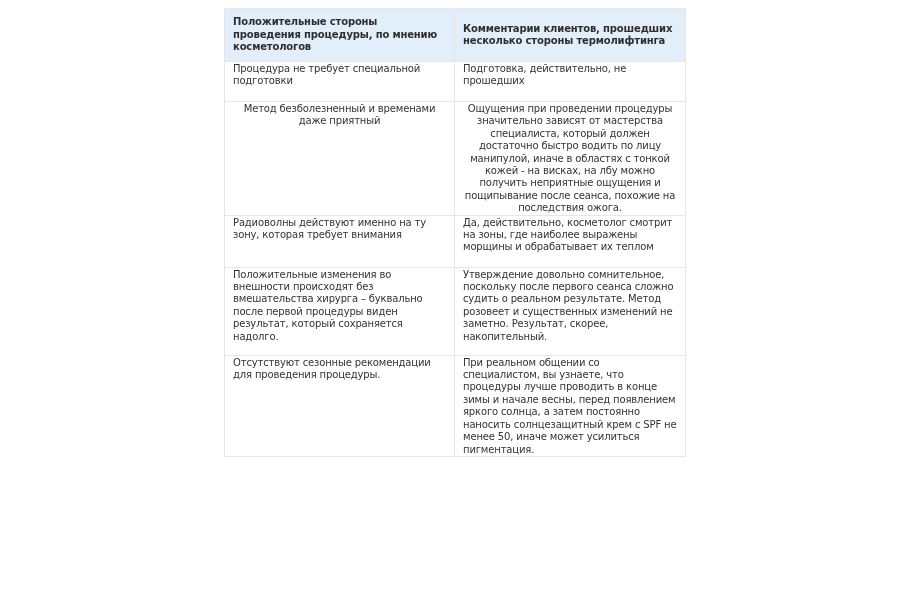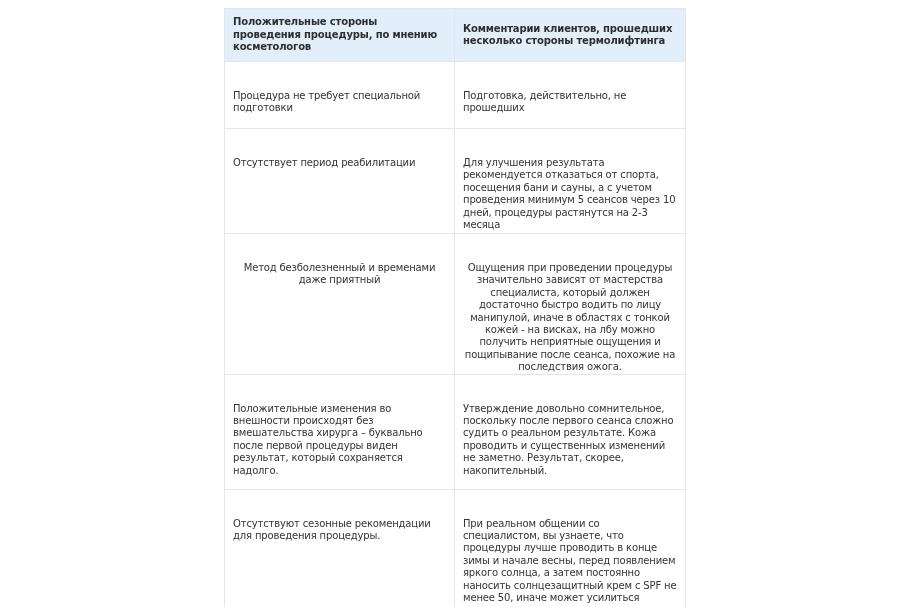--- a/index.html
+++ b/index.html
@@ -6,21 +6,21 @@
     body { width: 910px; height: 607px; position: relative; overflow: hidden;
       font-family: "DejaVu Sans", "Liberation Sans", sans-serif; color: #333333; }
     .tbl { position: absolute; left: 224px; top: 8px; width: 461px;
       border-collapse: collapse; table-layout: fixed; border: 1px solid #e3e3e3; }
     .tbl col.c1 { width: 230px; }
     .tbl col.c2 { width: 231px; }
     .tbl th, .tbl td { border: 1px solid #e6e6e6; vertical-align: top; text-align: left;
       padding: 0 8px 0 8px; font-size: 10px; line-height: 12.4px; letter-spacing: -0.15px; }
     .tbl th { background: #e2effb; font-weight: bold; color: #2e2e2e; height: 52px;
       vertical-align: middle; padding-top: 0; }
-    .tbl td { background: #ffffff; padding-top: 28px; }
+    .tbl td { background: #ffffff; padding-top: 1px; }
     .r1 td { height: 38px; }
     .r2 td { height: 76px; }
     .r3 td { height: 106px; text-align: center; }
     .r4 td { height: 50px; }
     .r5 td { height: 86px; }
     .r6 td { height: 97px; }
   </style>
 </head>
 <body>
 
@@ -33,30 +33,30 @@
     <tr>
       <th>Положительные стороны проведения процедуры, по мнению косметологов</th>
       <th>Комментарии клиентов, прошедших несколько стороны термолифтинга</th>
     </tr>
   </thead>
   <tbody>
     <tr class="r1">
       <td>Процедура не требует специальной подготовки</td>
       <td>Подготовка, действительно, не прошедших</td>
     </tr>
-    <tr class="r2">
-      <td>Отсутствует период реабилитации</td>
-      <td>Для улучшения результата рекомендуется отказаться от спорта, посещения бани и сауны, а с учетом проведения минимум 5 сеансов через 10 дней, процедуры растянутся на 2-3 месяца</td>
-    </tr>
     <tr class="r3">
       <td>Метод безболезненный и временами даже приятный</td>
       <td>Ощущения при проведении процедуры значительно зависят от мастерства специалиста, который должен достаточно быстро водить по лицу манипулой, иначе в областях с тонкой кожей - на висках, на лбу можно получить неприятные ощущения и пощипывание после сеанса, похожие на последствия ожога.</td>
     </tr>
+    <tr class="r4">
+      <td>Радиоволны действуют именно на ту зону, которая требует внимания</td>
+      <td>Да, действительно, косметолог смотрит на зоны, где наиболее выражены морщины и обрабатывает их теплом</td>
+    </tr>
     <tr class="r5">
       <td>Положительные изменения во внешности происходят без вмешательства хирурга – буквально после первой процедуры виден результат, который сохраняется надолго.</td>
-      <td>Утверждение довольно сомнительное, поскольку после первого сеанса сложно судить о реальном результате.  Кожа проводить и существенных изменений не заметно. Результат, скорее, накопительный.</td>
+      <td>Утверждение довольно сомнительное, поскольку после первого сеанса сложно судить о реальном результате.  Метод розовеет и существенных изменений не заметно. Результат, скорее, накопительный.</td>
     </tr>
     <tr class="r6">
       <td>Отсутствуют сезонные рекомендации для проведения процедуры.</td>
       <td>При реальном общении со специалистом, вы узнаете, что процедуры лучше проводить в конце зимы и начале весны, перед появлением яркого солнца, а затем постоянно наносить солнцезащитный крем с SPF не менее 50, иначе может усилиться пигментация.</td>
     </tr>
   </tbody>
 </table>
 
 </body></html>

